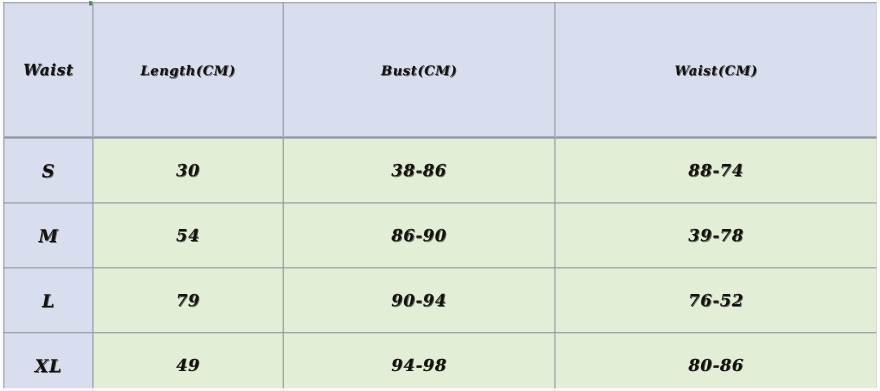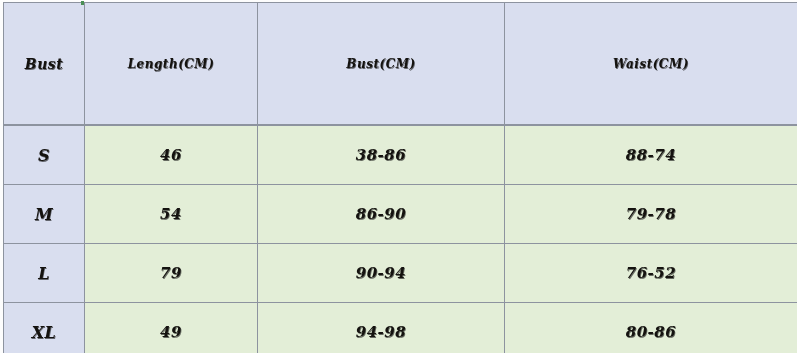--- a/index.html
+++ b/index.html
@@ -97,38 +97,38 @@
 
   <table class="size-chart">
     <colgroup>
       <col class="c-size">
       <col class="c-length">
       <col class="c-bust">
       <col class="c-waist">
     </colgroup>
     <thead>
       <tr>
-        <th class="head-size">Bust</th>
+        <th class="head-size">Waist</th>
         <th>Length(CM)</th>
         <th>Bust(CM)</th>
         <th>Waist(CM)</th>
       </tr>
     </thead>
     <tbody>
       <tr>
         <td class="cell-size">S</td>
-        <td>46</td>
+        <td>30</td>
         <td>38-86</td>
         <td>88-74</td>
       </tr>
       <tr>
         <td class="cell-size">M</td>
         <td>54</td>
         <td>86-90</td>
-        <td>79-78</td>
+        <td>39-78</td>
       </tr>
       <tr>
         <td class="cell-size">L</td>
         <td>79</td>
         <td>90-94</td>
         <td>76-52</td>
       </tr>
       <tr>
         <td class="cell-size">XL</td>
         <td>49</td>

